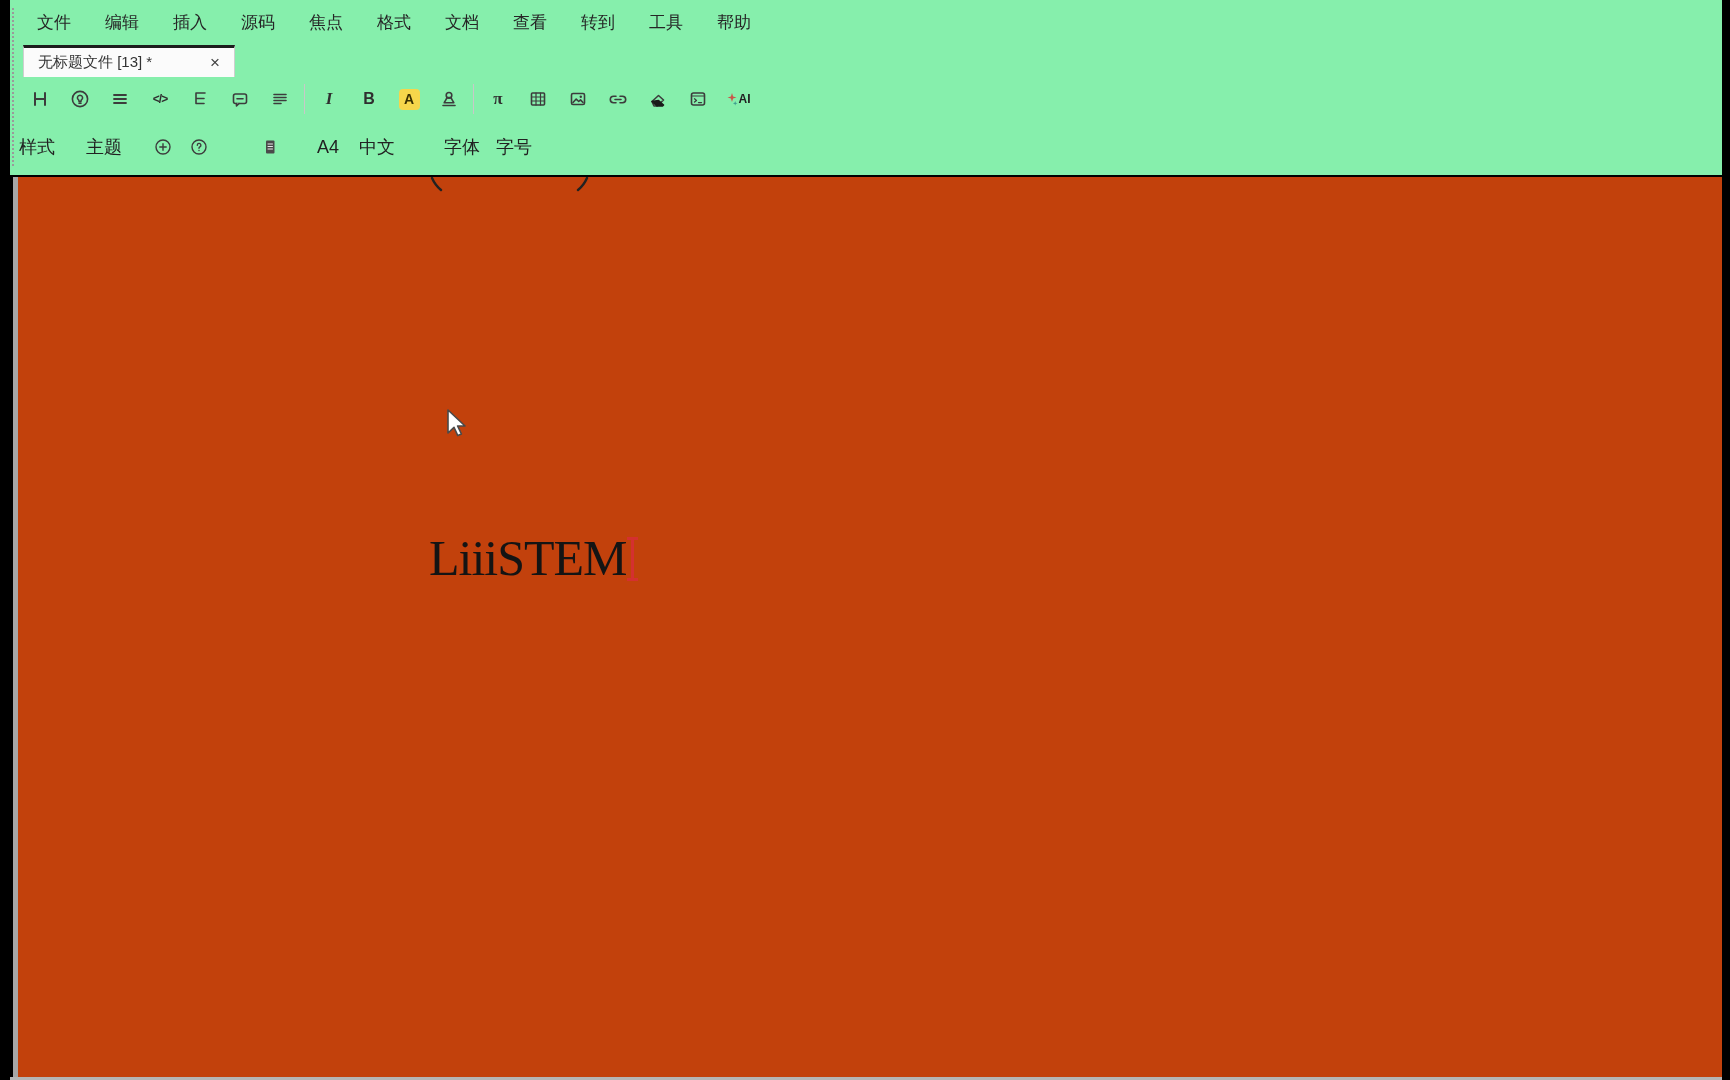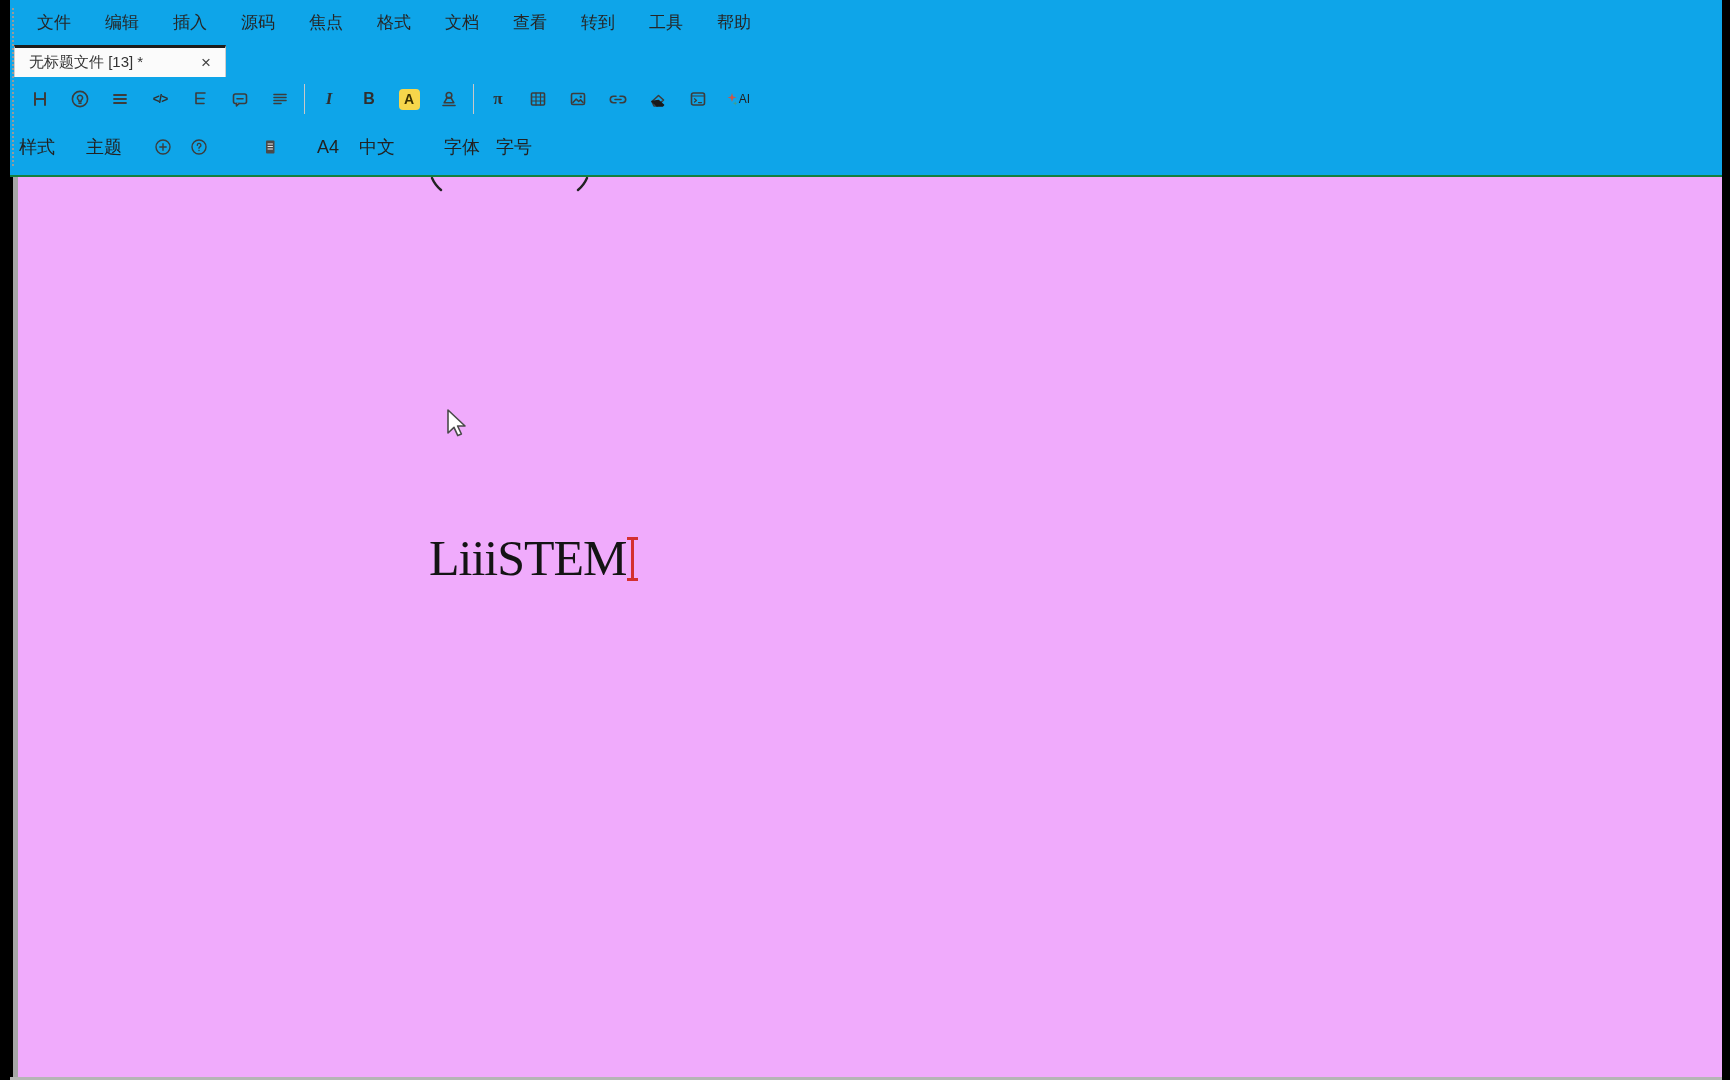--- a/index.html
+++ b/index.html
@@ -3,55 +3,55 @@
 <meta charset="utf-8">
 <style>
   html,body{margin:0;padding:0;background:#000;}
   .screen{position:relative;width:1730px;height:1080px;background:#fdfdfe;overflow:hidden;
           font-family:"Liberation Sans",sans-serif;color:#2a2a2a;}
   .edge-left{position:absolute;left:0;top:0;width:10px;height:1080px;background:#000;}
   .edge-right{position:absolute;right:0;top:0;width:8px;height:1080px;background:#000;}
   .bottom-line{position:absolute;left:10px;right:8px;bottom:0;height:3px;background:#b5b5b5;}
 
   
-  .topbar{position:absolute;left:10px;right:8px;top:0;height:175px;background:#0ea5e9;
-          border-bottom:2px solid #15803d;}
+  .topbar{position:absolute;left:10px;right:8px;top:0;height:175px;background:#86efac;
+          border-bottom:2px solid #000000;}
   .drag-handle{position:absolute;left:2px;top:8px;height:158px;width:0;border-left:2px dotted #9a9a9a;}
 
   .menu-row{height:45px;display:flex;align-items:center;padding-left:10px;}
   .menu-item{padding:0 17px;font-size:17px;line-height:45px;color:#262626;cursor:default;}
 
   .tab-row{position:relative;height:33px;}
-  .tab{position:absolute;left:4px;top:0;width:212px;height:32px;background:#fbfbfb;
+  .tab{position:absolute;left:13px;top:0;width:212px;height:32px;background:#fbfbfb;
        border-top:3px solid #1d1d1d;border-left:1px solid #cfcfcf;border-right:1px solid #cfcfcf;
        box-sizing:border-box;display:flex;align-items:center;padding:0 8px 0 14px;}
   .tab-title{flex:1;font-size:15px;color:#333;white-space:nowrap;}
   .tab-close{font-size:17px;color:#444;padding:0 6px;line-height:1;}
 
   .icon-row{height:42px;display:flex;align-items:center;padding-left:10px;}
   .tool-btn{width:40px;height:34px;display:flex;align-items:center;justify-content:center;}
   .vsep{width:1px;height:30px;background:#c8c8c8;margin:0 4px;}
   .tool-btn svg{stroke:#3c3c3c;fill:none;stroke-width:1.6;stroke-linecap:round;stroke-linejoin:round;}
   .glyph{font-size:15px;font-weight:700;color:#2f2f2f;}
   .glyph-code{font-size:12px;font-weight:700;letter-spacing:-1px;}
   .glyph-italic{font-family:"Liberation Serif",serif;font-style:italic;font-size:17px;font-weight:600;}
   .glyph-bold{font-size:16px;font-weight:800;}
   .glyph-math{font-family:"Liberation Serif",serif;font-size:17px;font-weight:700;}
   .swatch-a{width:21px;height:21px;border-radius:4px;background:#f6d64b;display:flex;
             align-items:center;justify-content:center;font-size:14px;font-weight:700;color:#3a3000;}
   .ai-wrap{display:flex;align-items:center;gap:1px;}
-  .glyph-ai{font-size:12px;font-weight:400;color:#222;}
+  .glyph-ai{font-size:12px;font-weight:700;color:#222;}
 
   .format-row{height:54px;display:flex;align-items:center;font-size:18px;color:#222;}
   .fmt{white-space:nowrap;}
   .fmt-icon{display:flex;align-items:center;justify-content:center;}
   .fmt-icon svg{stroke:#3c3c3c;fill:none;stroke-width:1.4;stroke-linecap:round;}
 
   
-  .doc{position:absolute;left:10px;right:8px;top:177px;bottom:0;background:#f0abfc;}
+  .doc{position:absolute;left:10px;right:8px;top:177px;bottom:0;background:#c2410c;}
   .doc-scrollbar{position:absolute;left:0;top:0;bottom:0;width:8px;background:#000;}
   .doc-scrollbar .thumb{position:absolute;left:3px;top:0;bottom:0;width:5px;background:#a6a6a6;}
 
   .paren-tips{position:absolute;left:406px;top:0px;}
   .doc-line{position:absolute;left:419px;top:356px;height:50px;
             font-family:"Liberation Serif",serif;font-size:50px;line-height:50px;
             letter-spacing:-1px;color:#141414;white-space:nowrap;}
   .caret{position:absolute;left:100%;margin-left:4px;top:4px;width:3px;height:44px;background:#d43030;}
   .caret::before,.caret::after{content:"";position:absolute;left:-4px;width:11px;height:3px;background:#d43030;}
   .caret::before{top:0;} .caret::after{bottom:0;}

